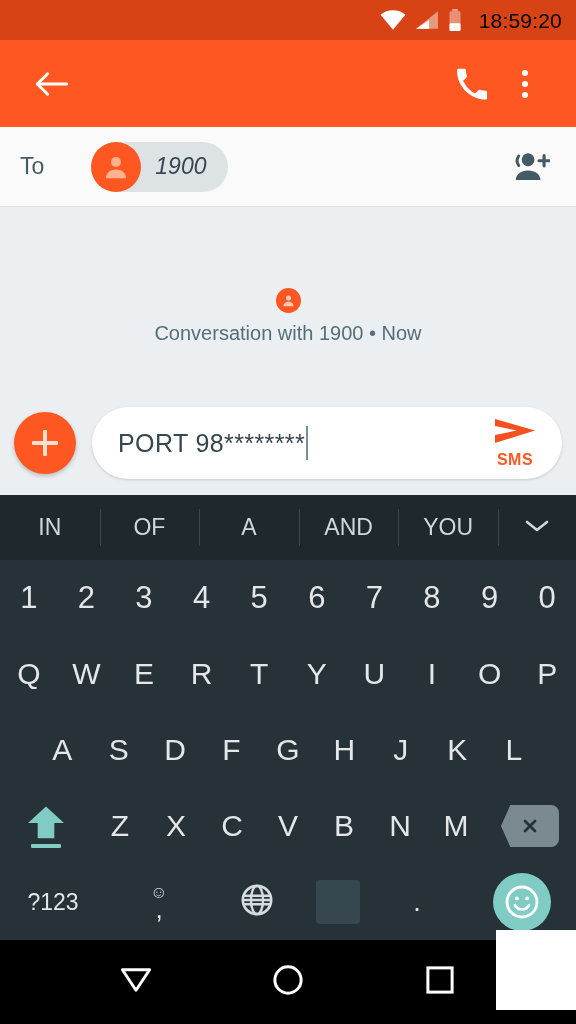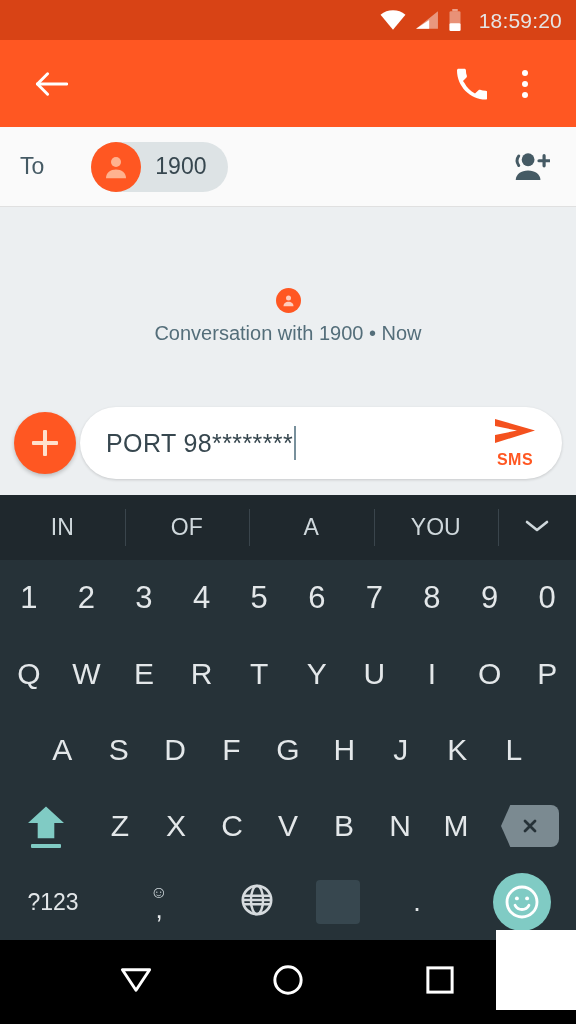--- a/index.html
+++ b/index.html
@@ -12,21 +12,21 @@
   #screen { width:576px; height:1024px; position:relative; display:flex; flex-direction:column; }
 
   
   .status-bar {
     height:40px; background:#d84315; flex:0 0 40px;
     display:flex; align-items:center; justify-content:flex-end;
     padding-right:14px; gap:9px;
   }
   .sb-icon { display:flex; align-items:center; }
   .status-time {
-    color:#e5e5e5; font-size:21px; letter-spacing:.2px; font-weight:400;
+    color:#000000; font-size:21px; letter-spacing:.2px; font-weight:400;
     margin-left:8px; line-height:1;
   }
 
   
   .app-bar {
     height:87px; background:#ff5722; flex:0 0 87px;
     display:flex; align-items:center; padding:0 24px;
   }
   .app-bar-spacer { flex:1; }
   .appbar-btn { width:54px; height:54px; display:flex; align-items:center; justify-content:center; }
@@ -36,21 +36,21 @@
   
   .to-row {
     height:80px; background:#fafafa; flex:0 0 80px;
     display:flex; align-items:center; padding:17px 20px;
     border-bottom:1px solid #e0e0e0;
   }
   .to-label { color:#455a64; font-size:23px; margin-right:47px; }
   .chip {
     height:50px; background:#dde3e5; border-radius:25px;
     display:flex; align-items:center; padding-right:22px;
-    position:relative; min-width:125px;
+    position:relative; min-width:125px;font-style:italic;
   }
   .chip-avatar {
     width:50px; height:50px; border-radius:50%; background:#ff5722;
     display:flex; align-items:center; justify-content:center; flex:0 0 50px;
     position:relative; z-index:2;
   }
   .chip-label { color:#37474f; font-size:23px; margin-left:14px; }
   .to-spacer { flex:1; }
   .add-people-btn { width:50px; height:50px; display:flex; align-items:center; justify-content:center; }
 
@@ -60,21 +60,21 @@
     display:flex; flex-direction:column; align-items:center; justify-content:center;
     position:relative; padding-bottom:70px;
   }
   .conv-avatar { width:25px; height:25px; border-radius:50%; background:#ff5722;
     display:flex; align-items:center; justify-content:center; margin-bottom:9px; }
   .conv-text { color:#546e7a; font-size:20px; }
 
   
   .compose-wrap {
     position:absolute; left:0; right:0; bottom:16px;
-    display:flex; align-items:center; padding:0 14px; gap:4px;
+    display:flex; align-items:center; padding:0 14px; gap:16px;
   }
   .attach-btn {
     width:62px; height:62px; border-radius:50%; background:#ff5722;
     display:flex; align-items:center; justify-content:center; flex:0 0 62px;
     box-shadow:0 2px 4px rgba(0,0,0,.22);
   }
   .plus-h { position:absolute; width:26px; height:4px; background:#ffe0cc; border-radius:1px; }
   .plus-v { position:absolute; width:4px; height:26px; background:#ffe0cc; border-radius:1px; }
   .plus-inner { position:relative; width:26px; height:26px; display:flex; align-items:center; justify-content:center; }
   .compose-field {
@@ -265,20 +265,21 @@
       </div>
     </div>
   </div>
 
   <div class="keyboard">
 
     <div class="suggest-row">
       <div class="suggestion">IN</div>
       <div class="suggestion">OF</div>
       <div class="suggestion">A</div>
+      <div class="suggestion">AND</div>
       <div class="suggestion">YOU</div>
       <div class="suggest-expand">
         <span>
           <svg width="26" height="16" viewBox="0 0 26 16">
             <path d="M3 4 L13 12 L23 4" stroke="#cfd8dc" stroke-width="2.6" fill="none" stroke-linecap="round" stroke-linejoin="round"></path>
           </svg>
         </span>
       </div>
     </div>
 

